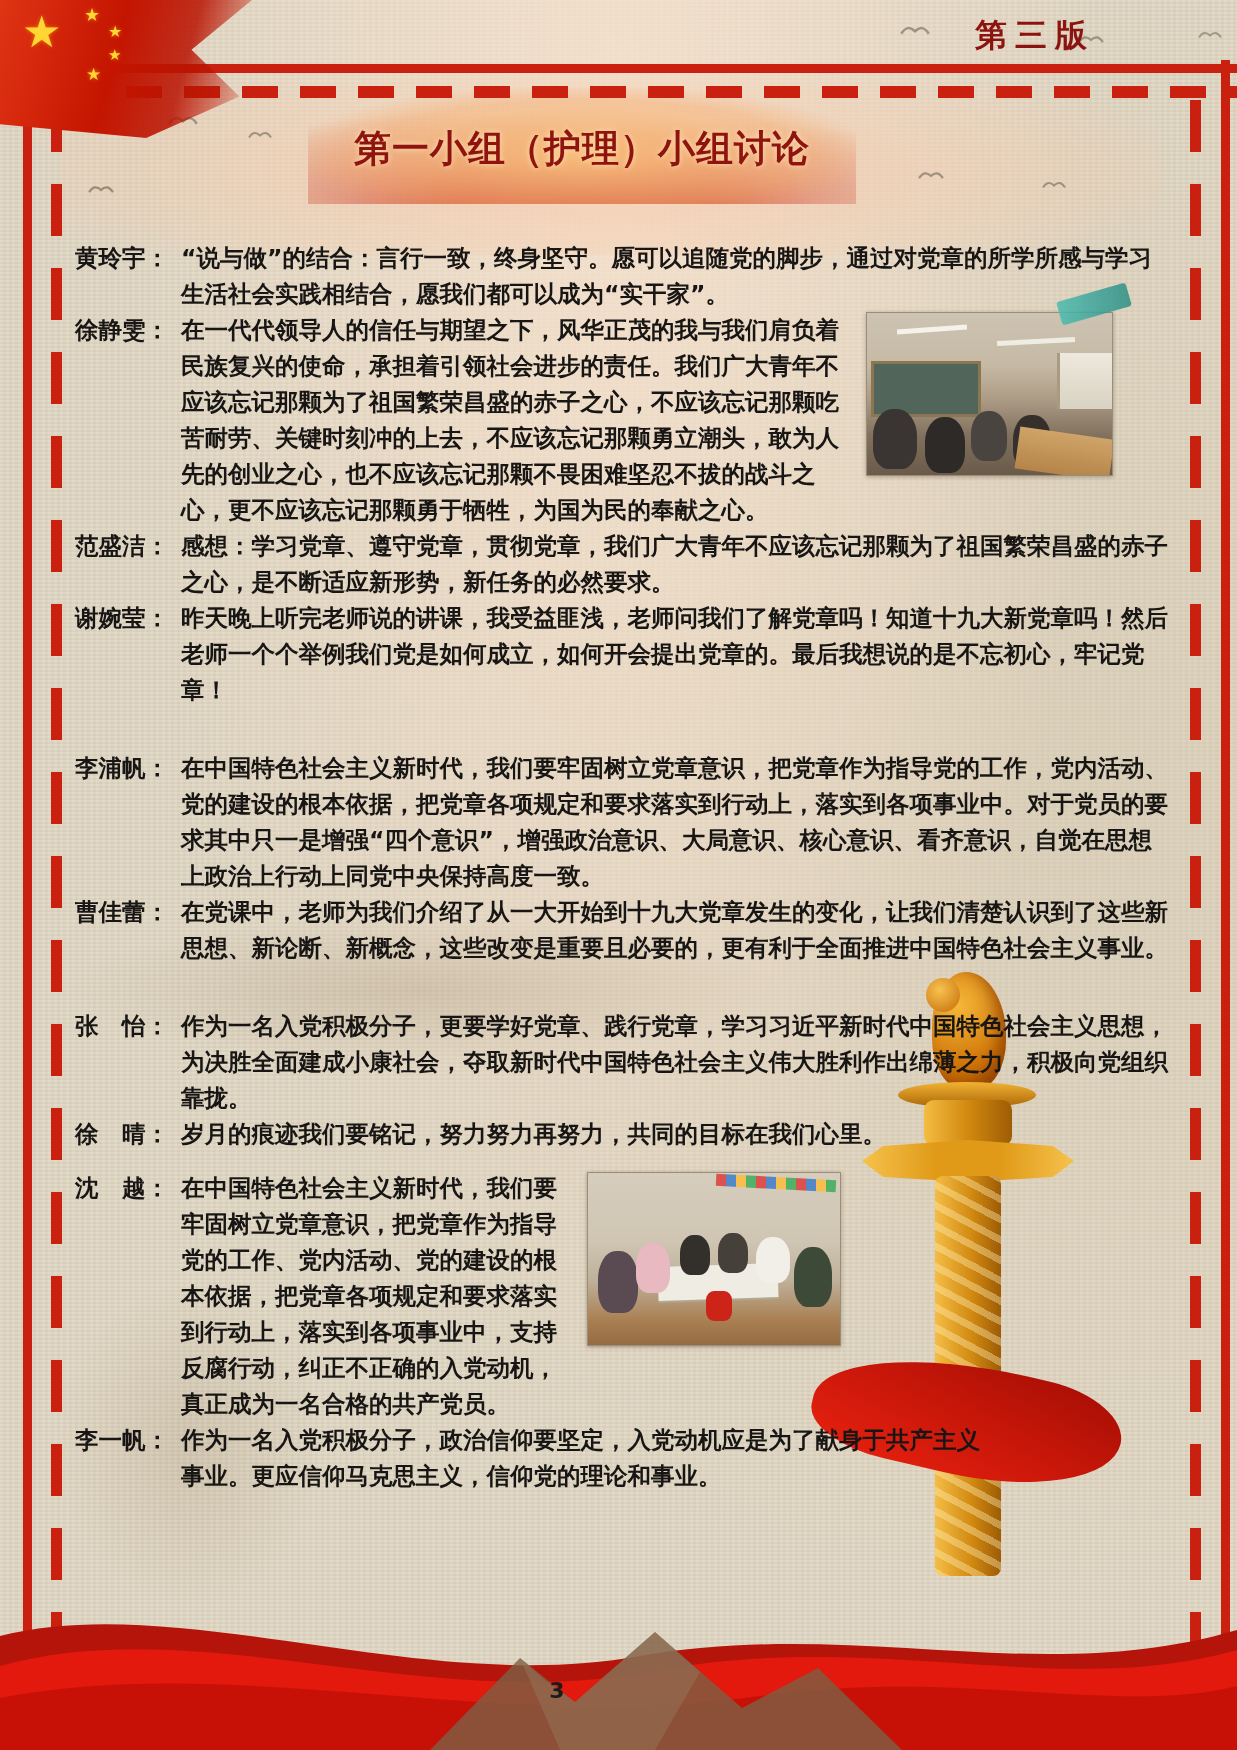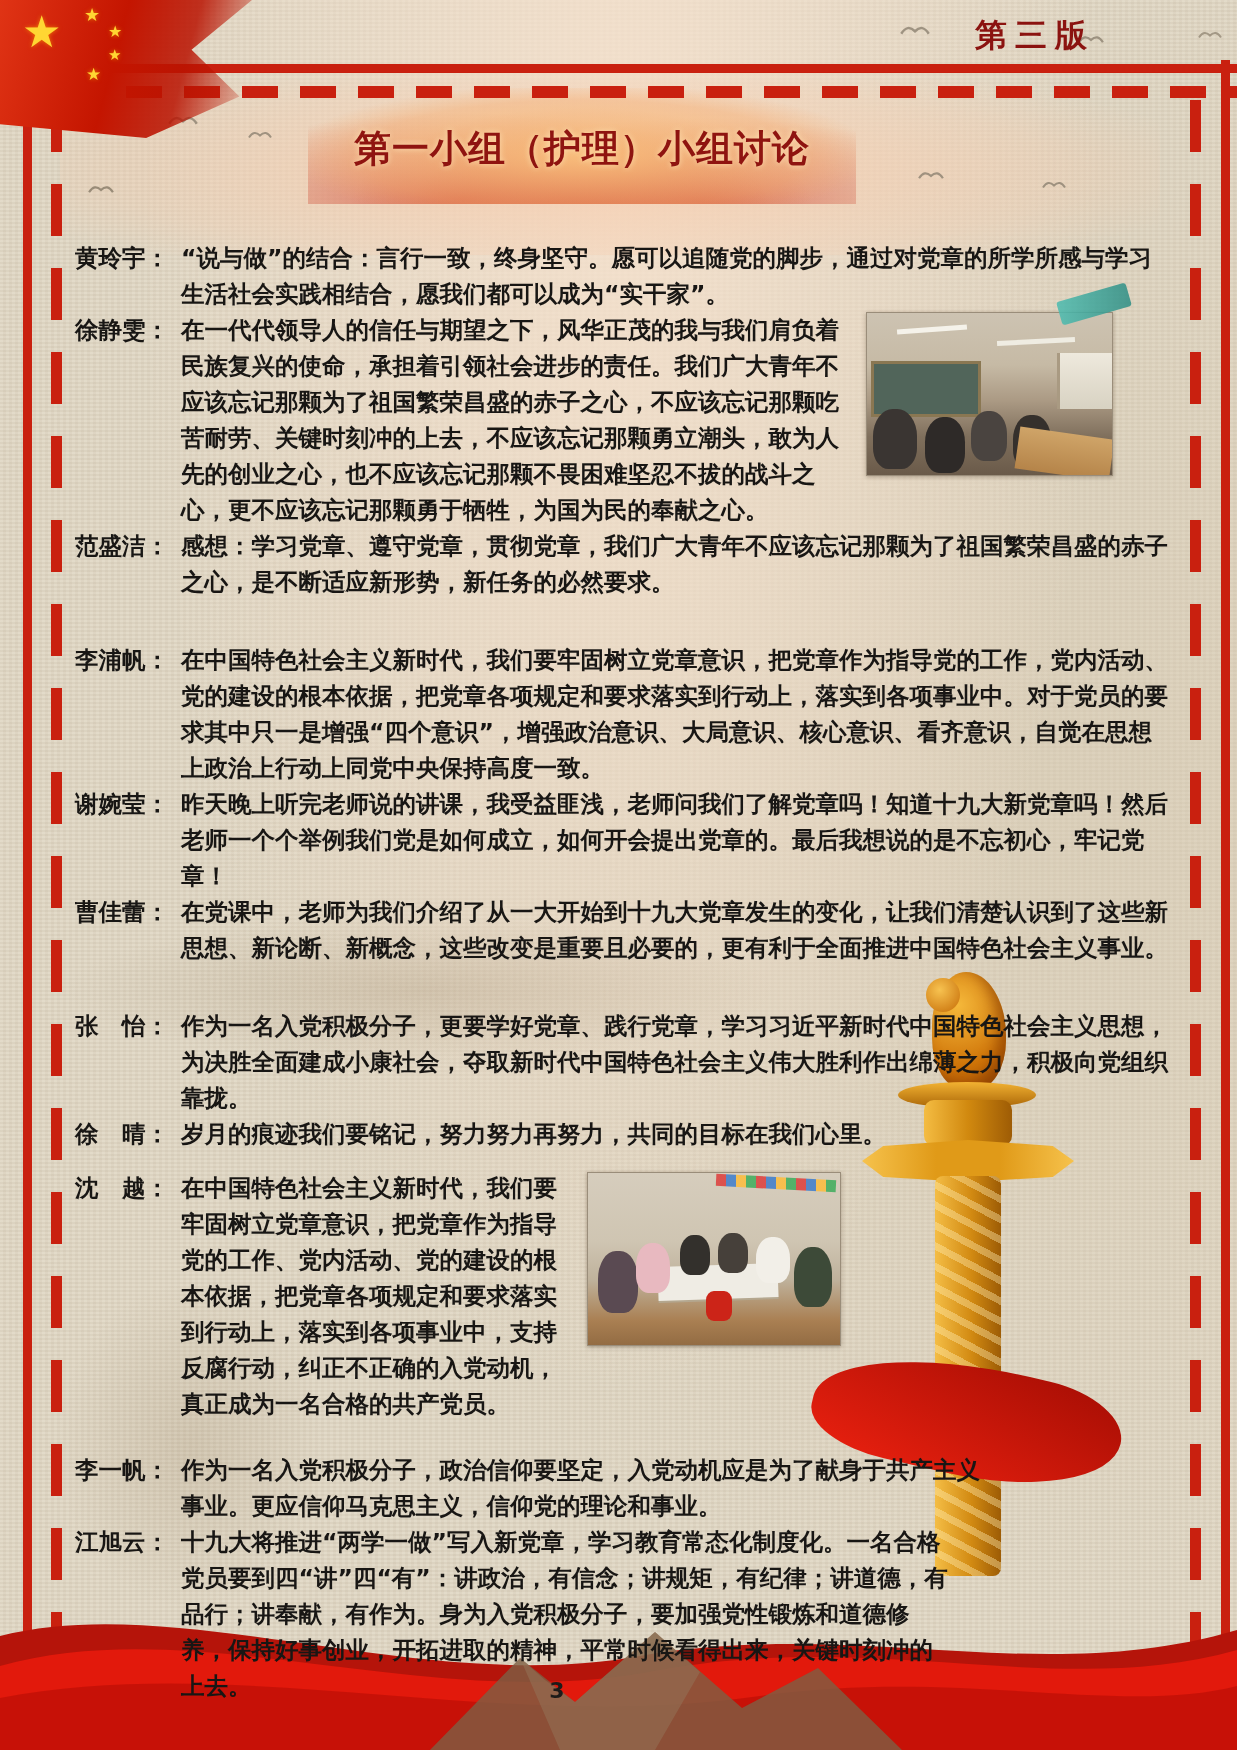--- a/index.html
+++ b/index.html
@@ -46,21 +46,21 @@
   .banner h1{margin:0;padding-top:36px;text-align:center;font-size:37px;font-weight:bold;
     color:#8f1410;letter-spacing:1px;text-shadow:0 0 6px rgba(255,232,185,.9);}
   .dove{position:absolute;z-index:1;opacity:.8;}
 
   
   .content{position:absolute;left:75px;top:240px;width:1093px;z-index:3;
     font-size:23.5px;line-height:36px;color:#181614;font-weight:600;}
   .entry{margin:0;padding-left:106px;text-indent:-106px;}
   .ename{display:inline-block;width:106px;text-indent:0;}
   .gap{margin-top:42px;} .gap-sm{margin-top:18px;}
-  .w800{max-width:800px;margin-top:30px;} .w775{max-width:775px;} .w900{max-width:900px;}
+  .w800{max-width:800px;} .w775{max-width:775px;} .w900{max-width:900px;}
 
   
   .photo{display:block;position:relative;overflow:hidden;border:1px solid #9a8d7a;
     box-shadow:0 1px 4px rgba(60,40,20,.35);}
   .photo span{display:block;position:absolute;}
   .photo1{float:right;width:245px;height:162px;margin:0 55px 12px 16px;
     background:linear-gradient(180deg,#cdc3b2 0%,#c6baa5 32%,#ab9a84 54%,#80705d 76%,#6a5a49 100%);}
   .photo1 .light1{left:30px;top:14px;width:70px;height:5px;background:#f5f2ea;transform:rotate(-4deg);}
   .photo1 .light2{left:130px;top:26px;width:78px;height:5px;background:#efece2;transform:rotate(-3deg);}
   .photo1 .board{left:4px;top:48px;width:104px;height:50px;background:#51655a;border:3px solid #8a7752;}
@@ -202,23 +202,23 @@
           <span class="window"></span>
           <span class="p pa"></span>
           <span class="p pb"></span>
           <span class="p pc"></span>
           <span class="p pd"></span>
           <span class="desk"></span>
         </span><span class="ename">徐静雯：</span><span>在一代代领导人的信任与期望之下，风华正茂的我与我们肩负着民族复兴的使命，承担着引领社会进步的责任。我们广大青年不应该忘记那颗为了祖国繁荣昌盛的赤子之心，不应该忘记那颗吃苦耐劳、关键时刻冲的上去，不应该忘记那颗勇立潮头，敢为人先的创业之心，也不应该忘记那颗不畏困难坚忍不拔的战斗之心，更不应该忘记那颗勇于牺牲，为国为民的奉献之心。</span></p>
 
     <p class="entry"><span class="ename">范盛洁：</span><span>感想：学习党章、遵守党章，贯彻党章，我们广大青年不应该忘记那颗为了祖国繁荣昌盛的赤子之心，是不断适应新形势，新任务的必然要求。</span></p>
 
+    <p class="entry"><span class="ename">谢婉莹：</span><span>昨天晚上听完老师说的讲课，我受益匪浅，老师问我们了解党章吗！知道十九大新党章吗！然后老师一个个举例我们党是如何成立，如何开会提出党章的。最后我想说的是不忘初心，牢记党章！</span></p>
+
     <p class="entry gap"><span class="ename">李浦帆：</span><span>在中国特色社会主义新时代，我们要牢固树立党章意识，把党章作为指导党的工作，党内活动、党的建设的根本依据，把党章各项规定和要求落实到行动上，落实到各项事业中。对于党员的要求其中只一是增强“四个意识”，增强政治意识、大局意识、核心意识、看齐意识，自觉在思想上政治上行动上同党中央保持高度一致。</span></p>
-
-    <p class="entry"><span class="ename">谢婉莹：</span><span>昨天晚上听完老师说的讲课，我受益匪浅，老师问我们了解党章吗！知道十九大新党章吗！然后老师一个个举例我们党是如何成立，如何开会提出党章的。最后我想说的是不忘初心，牢记党章！</span></p>
 
     <p class="entry"><span class="ename">曹佳蕾：</span><span>在党课中，老师为我们介绍了从一大开始到十九大党章发生的变化，让我们清楚认识到了这些新思想、新论断、新概念，这些改变是重要且必要的，更有利于全面推进中国特色社会主义事业。</span></p>
 
     <p class="entry gap"><span class="ename">张　怡：</span><span>作为一名入党积极分子，更要学好党章、践行党章，学习习近平新时代中国特色社会主义思想，为决胜全面建成小康社会，夺取新时代中国特色社会主义伟大胜利作出绵薄之力，积极向党组织靠拢。</span></p>
 
     <p class="entry"><span class="ename">徐　晴：</span><span>岁月的痕迹我们要铭记，努力努力再努力，共同的目标在我们心里。</span></p>
 
 
     <p class="entry gap-sm w900"><span class="photo photo2">
           <span class="flags"></span>
@@ -227,21 +227,20 @@
           <span class="p pb"></span>
           <span class="p pc"></span>
           <span class="p pd"></span>
           <span class="p pe"></span>
           <span class="p pf"></span>
           <span class="bag"></span>
         </span><span class="ename">沈　越：</span><span>在中国特色社会主义新时代，我们要牢固树立党章意识，把党章作为指导党的工作、党内活动、党的建设的根本依据，把党章各项规定和要求落实到行动上，落实到各项事业中，支持反腐行动，纠正不正确的入党动机，真正成为一名合格的共产党员。</span></p>
 
     <p class="entry w800"><span class="ename">李一帆：</span><span>作为一名入党积极分子，政治信仰要坚定，入党动机应是为了献身于共产主义事业。更应信仰马克思主义，信仰党的理论和事业。</span></p>
 
-    <p class="entry w775"><span class="ename">江旭云：</span><span>十九大将推进“两学一做”写入新党章，学习教育常态化制度化。一名合格党员要到四“讲”四“有”：讲政治，有信念；讲规矩，有纪律；讲道德，有品行；讲奉献，有作为。身为入党积极分子，要加强党性锻炼和道德修养，保持好事创业，开拓进取的精神，平常时候看得出来，关键时刻冲的上去。</span></p>
 
   </main>
 
   <svg class="ribbon" viewBox="0 0 1237 210" preserveAspectRatio="none">
     <path d="M0,96 C180,50 420,156 640,116 C860,78 1040,148 1237,90 L1237,210 L0,210 Z" fill="#b5140a"></path>
     <path d="M0,126 C200,70 430,176 660,130 C880,90 1060,160 1237,110 L1237,210 L0,210 Z" fill="#e2190c"></path>
     <path d="M0,158 C240,112 500,194 760,156 C960,128 1120,176 1237,146 L1237,210 L0,210 Z" fill="#c21007" opacity="0.85"></path>
     <path d="M430,210 L520,118 L575,162 L655,92 L742,168 L818,128 L902,210 Z" fill="#7d5f44" opacity="0.8"></path>
     <path d="M520,118 L545,140 L575,162 L600,140 L655,92 L700,132 L655,210 L560,210 Z" fill="#93755a" opacity="0.5"></path>
   </svg>

